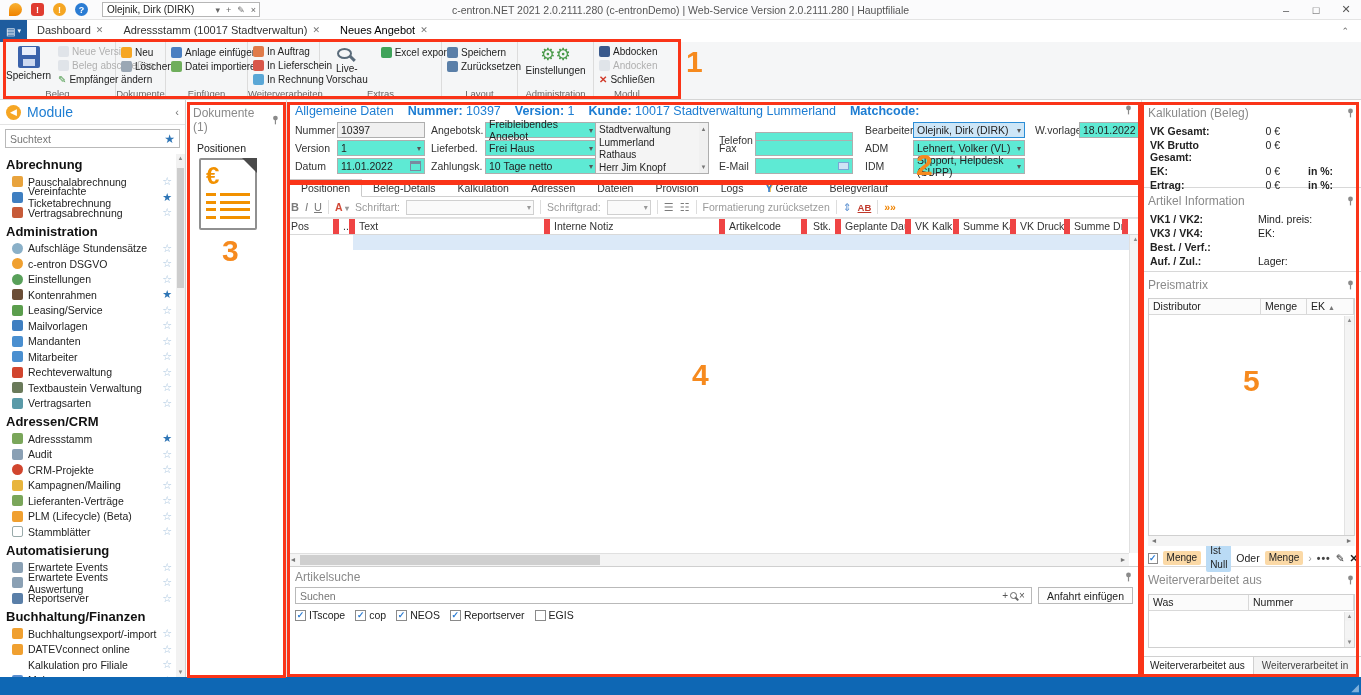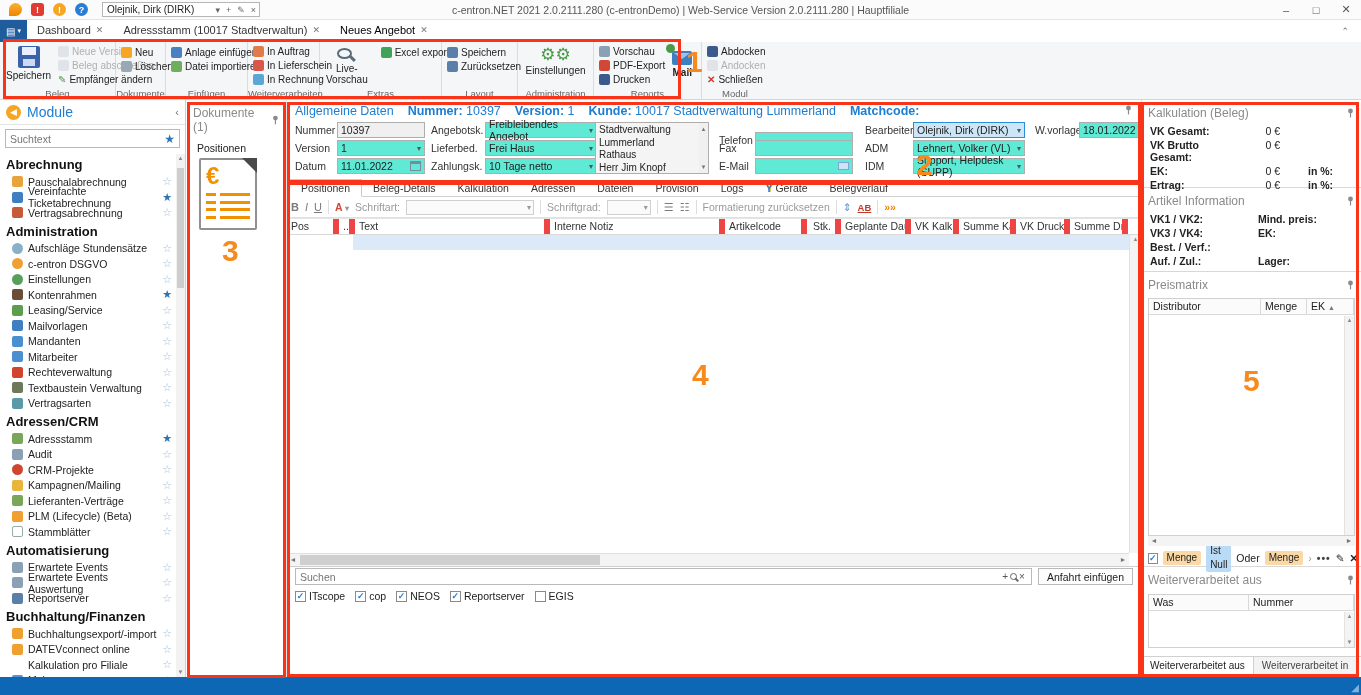--- a/index.html
+++ b/index.html
@@ -126,21 +126,21 @@
 .cb{width:11px;height:11px;border:1px solid #8a8a8a;background:#fff;display:inline-flex;align-items:center;justify-content:center;font-size:9px;color:#2b7cd3;font-weight:bold}
 .cblabel{display:flex;align-items:center;gap:3px;font-size:10.5px}
 
 .rightpanel{position:absolute;top:100px;left:1141px;width:220px;height:577px;background:#fff;border-left:1px solid #e0e0e0;font-size:10.5px}
 .rp-sec{border-bottom:1px solid #d8d8d8;position:relative}
 .kv{display:flex;padding:1px 8px}
 .kv .k{font-weight:bold;width:92px}
 .kv .v{width:38px;text-align:right}
 .kv .p{font-weight:bold;margin-left:28px}
 .ai .k{width:108px}
-.ai .r{font-weight:bold}
+.ai .r{font-weight:normal}
 .pm-table{margin:2px 6px 0;border:1px solid #d0d0d0;height:238px;position:relative;background:#fff}
 .pm-head{display:flex;height:16px;border-bottom:1px solid #d9d9d9;background:#fbfbfb}
 .pm-h{border-right:1px solid #d9d9d9;padding:1px 4px;white-space:nowrap}
 .pm-vsb{position:absolute;top:17px;bottom:0;right:0;width:10px;background:#f4f4f4;border-left:1px solid #e3e3e3}
 .pm-hsb{position:relative;height:10px;margin:0 6px;background:#f4f4f4}
 .filterrow{display:flex;align-items:center;gap:5px;margin:4px 6px;height:16px}
 .chip{padding:0 4px;border-radius:2px;font-size:10px;line-height:14px}
 .chip.o{background:#fbd9a6}.chip.b{background:#badbf5}
 .filterrow .gt{color:#999}
 .filterrow .dots{letter-spacing:1px;font-weight:bold;color:#444}
@@ -292,43 +292,20 @@
     </div>
     <div class="glabel">Layout</div>
   </div>
   <div class="rgroup" style="width:76px">
     <div class="rbig" style="margin:0 auto">
         <span class="gears">⚙⚙</span>
         <span>Einstellungen</span>
       </div>
     <div class="glabel">Administration</div>
   </div>
-  <div class="rgroup" style="width:108px">
-    <div class="rcol">
-      <div class="rsm">
-          <span class="ic" style="background:#8aa0b4"></span>
-          <span>Vorschau</span>
-        </div>
-      <div class="rsm">
-          <span class="ic" style="background:#d14836"></span>
-          <span>PDF-Export</span>
-        </div>
-      <div class="rsm">
-          <span class="ic" style="background:#3a5a8c"></span>
-          <span>Drucken</span>
-        </div>
-    </div>
-    <div class="rbig">
-        <span class="mailico">
-          <span class="person"></span>
-        </span>
-        <span style="font-weight:bold">Mail</span>
-      </div>
-    <div class="glabel">Reports</div>
-  </div>
   <div class="rgroup" style="width:66px;border-right:0">
     <div class="rcol">
       <div class="rsm">
           <span class="ic" style="background:#3a5a8c"></span>
           <span>Abdocken</span>
         </div>
       <div class="rsm dis">
           <span class="ic" style="background:#b9c4cf"></span>
           <span>Andocken</span>
         </div>
@@ -686,20 +663,28 @@
         <span class="sbtn" style="top:0">▲</span>
       </div>
   </div>
   <div class="ghsb">
     <span class="harr" style="left:0">◄</span>
     <span class="thumb"></span>
     <span class="harr" style="right:0">►</span>
   </div>
 
   <div class="artikelsuche">
+    <div class="sec-title" style="padding:3px 8px 2px">
+        <span>Artikelsuche</span>
+        <span class="grow"></span>
+      <svg class="pin" viewBox="0 0 9 10">
+          <circle cx="4.5" cy="3" r="2.4" fill="#8a8a8a"></circle>
+          <rect x="3.9" y="5" width="1.2" height="4.4" fill="#8a8a8a"></rect>
+        </svg>
+    </div>
     <div class="as-row">
       <div class="as-input">
         <input placeholder="Suchen" style="">
         <span class="as-ic">+</span>
         <span class="minimag"></span>
         <span class="as-ic">×</span>
       </div>
       <div class="as-btn">Anfahrt einfügen</div>
     </div>
     <div class="cbrow">

